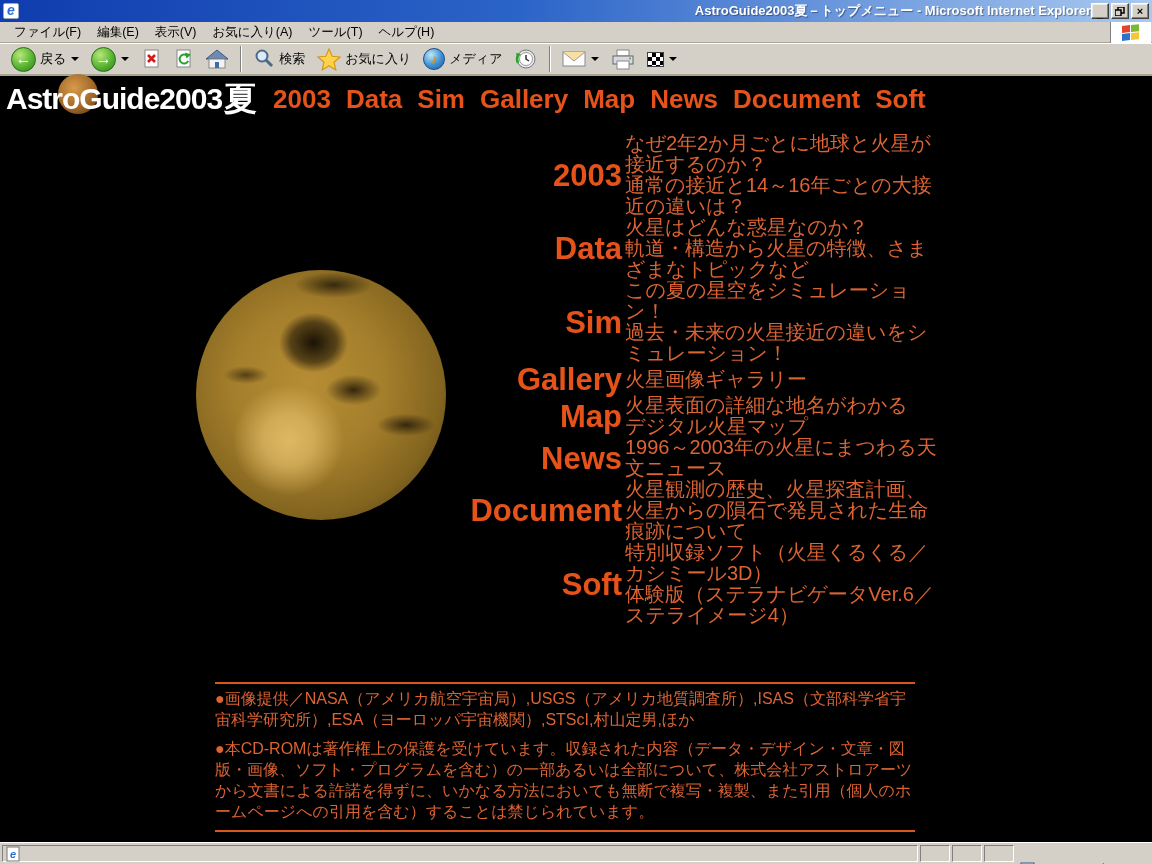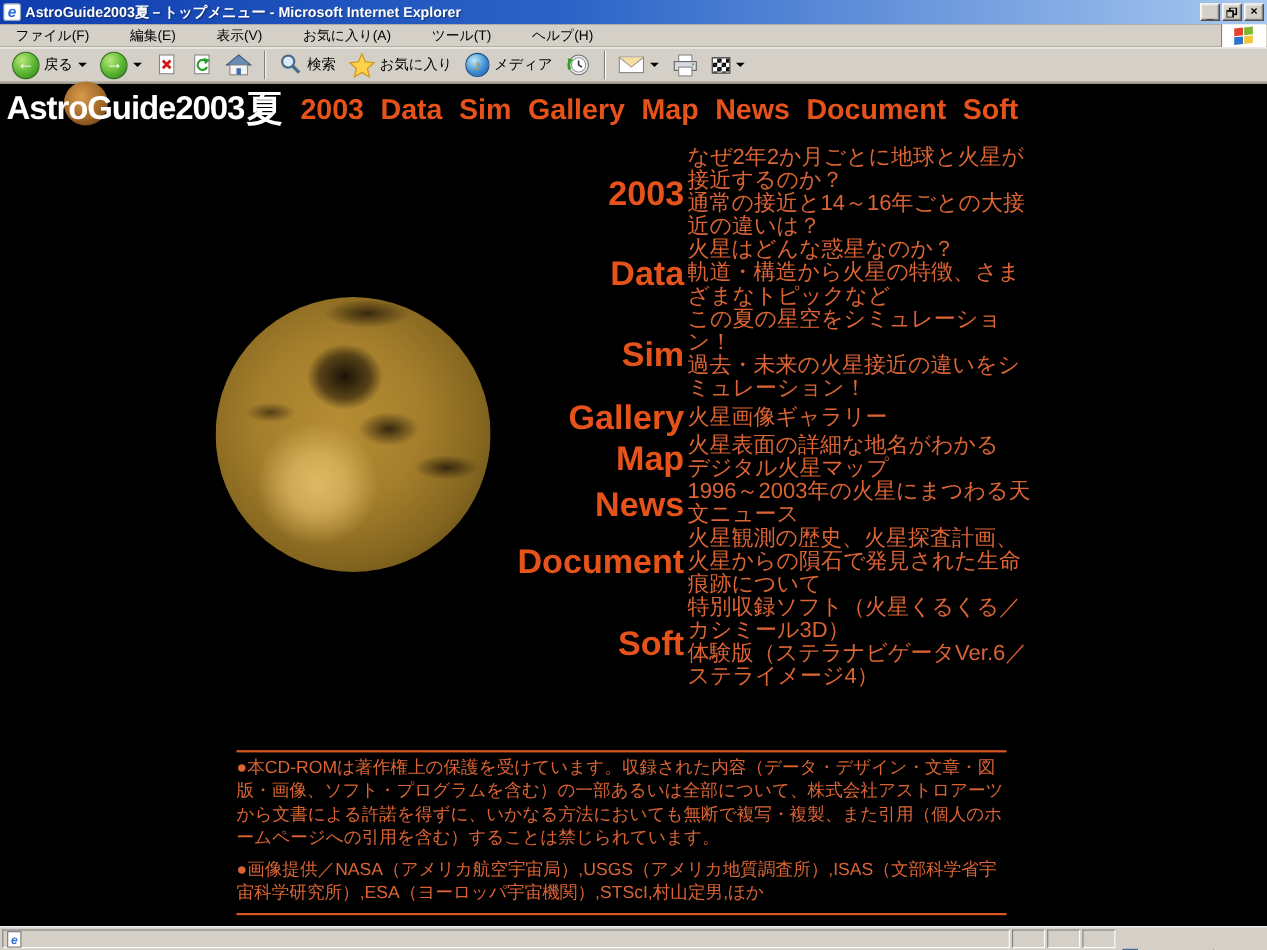--- a/index.html
+++ b/index.html
@@ -6,31 +6,31 @@
   *{box-sizing:border-box;font-family:"Liberation Sans",sans-serif;}
   #window{position:relative;width:1152px;height:864px;overflow:hidden;background:#000;}
 
   
   .titlebar{position:absolute;top:0;left:0;width:1152px;height:22px;
     background:linear-gradient(to right,#0f3cae,#2b64c8 45%,#a9c9f0);
     display:flex;align-items:center;padding:0 3px;}
   .ie-logo{width:16px;height:16px;background:#fff;border:1px solid #9ab;border-radius:2px;
     color:#2a6fd6;font-weight:bold;font-style:italic;font-size:14px;line-height:13px;text-align:center;margin-right:4px;}
   .title-text{color:#fff;font-size:13px;font-weight:bold;white-space:nowrap;flex:1;
-    text-shadow:1px 1px 1px rgba(0,0,0,.4);}
+    text-shadow:1px 1px 1px rgba(0,0,0,.4);text-align:right;}
   .win-controls{display:flex;gap:2px;}
   .win-btn{width:18px;height:16px;background:#d4d0c8;border:1px solid;border-color:#fff #404040 #404040 #fff;
     box-shadow:inset -1px -1px 0 #808080,inset 1px 1px 0 #ecebe5;
     display:flex;align-items:center;justify-content:center;font-size:11px;font-weight:bold;color:#000;padding:0;}
   .win-btn .glyph{line-height:8px;}
   .btn-min .glyph{align-self:flex-end;margin-bottom:1px;}
 
   
   .menubar{position:absolute;top:22px;left:0;width:1152px;height:21px;background:#d4d0c8;
-    display:flex;align-items:center;padding-left:6px;border-bottom:1px solid #a9a593;gap:21px;}
+    display:flex;align-items:center;padding-left:6px;border-bottom:1px solid #a9a593;}
   .menu-item{font-size:12.5px;color:#000;padding:2px 8px;white-space:nowrap;}
   .throbber{position:absolute;right:1px;top:0;width:41px;height:21px;background:#fff;
     border-left:1px solid #808080;display:flex;align-items:center;justify-content:center;}
   .flag{position:relative;width:18px;height:16px;transform:skewY(-6deg);}
   .flag div{position:absolute;width:8px;height:7px;}
   .flag .fr{left:0;top:0;background:#e4432d;}
   .flag .fg{left:9px;top:0;background:#7eb832;}
   .flag .fb{left:0;top:8px;background:#2e73c8;}
   .flag .fy{left:9px;top:8px;background:#f3c73a;}
 
@@ -296,22 +296,22 @@
         <div class="hd">Soft</div>
         <div class="tx">
           <div>特別収録ソフト（火星くるくる／カシミール3D）</div>
           <div>体験版（ステラナビゲータVer.6／ステライメージ4）</div>
         </div>
       </div>
     </div>
 
     <div class="footer">
       <div class="rule"></div>
+      <p>●画像提供／NASA（アメリカ航空宇宙局）,USGS（アメリカ地質調査所）,ISAS（文部科学省宇宙科学研究所）,ESA（ヨーロッパ宇宙機関）,STScI,村山定男,ほか</p>
       <p>●本CD-ROMは著作権上の保護を受けています。収録された内容（データ・デザイン・文章・図版・画像、ソフト・プログラムを含む）の一部あるいは全部について、株式会社アストロアーツから文書による許諾を得ずに、いかなる方法においても無断で複写・複製、また引用（個人のホームページへの引用を含む）することは禁じられています。</p>
-      <p>●画像提供／NASA（アメリカ航空宇宙局）,USGS（アメリカ地質調査所）,ISAS（文部科学省宇宙科学研究所）,ESA（ヨーロッパ宇宙機関）,STScI,村山定男,ほか</p>
       <div class="rule"></div>
     </div>
 
   </div>
 
   <div class="statusbar">
     <div class="pane pane-main">
       <svg width="15" height="16">
         <rect x="1" y="1" width="12" height="14" fill="#fff" stroke="#777"></rect>
         <text x="4" y="12" font-size="11" font-style="italic" font-weight="bold" fill="#2a6fd6">e</text>

